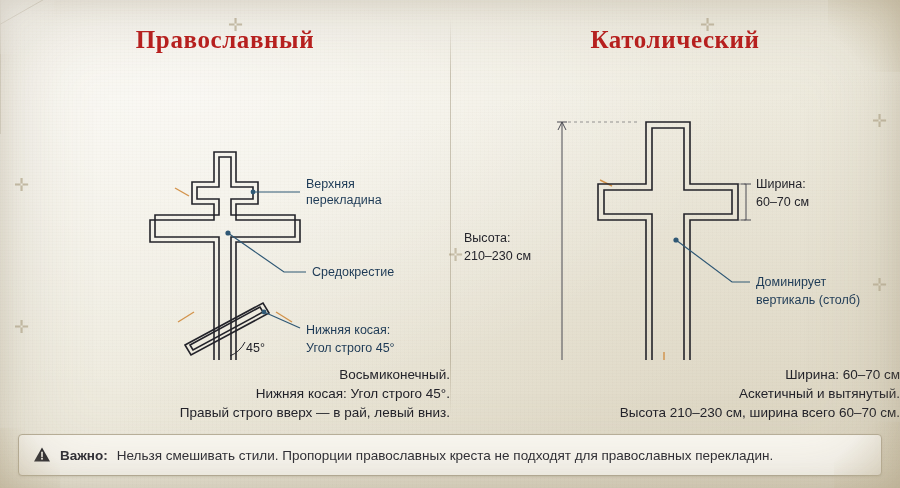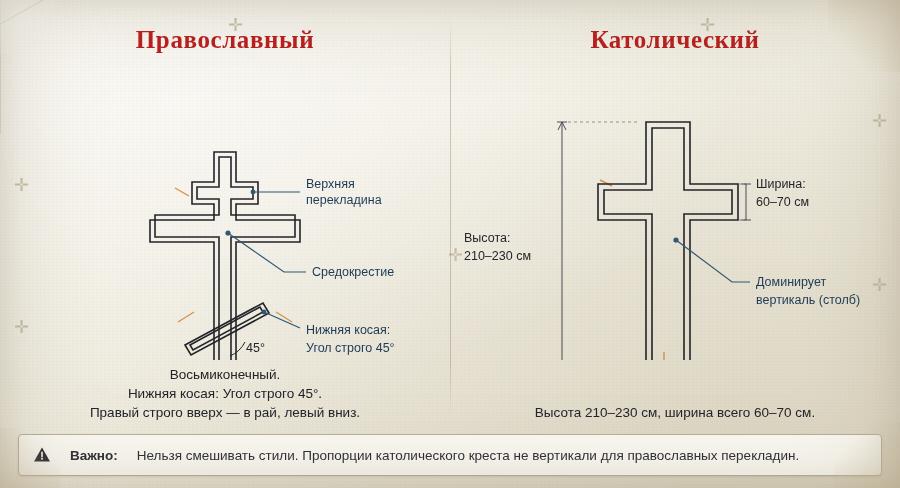--- a/index.html
+++ b/index.html
@@ -67,29 +67,29 @@
     color: #b91c1c;
   }
 
   .figure { position: relative; width: 100%; height: 300px; margin-top: 6px; }
   .figure svg { position: absolute; top: 0; left: 0; }
 
   .caption {
     position: absolute; left: 0; right: 0; bottom: 66px;
     text-align: center; font-size: 13.5px; line-height: 1.42; color: #23232a;
   }
-  .caption div { white-space: nowrap; }
+  .caption div { white-space: nowrap; text-align: right; }
 
   
   .note {
     position: absolute; left: 18px; right: 18px; bottom: 12px; height: 42px;
     background: #fbf9f3;
     border: 1px solid #b9b09a;
     border-radius: 4px;
-    display: flex; align-items: center; gap: 19px;
+    display: flex; align-items: center; gap: 9px;
     padding: 0 14px;
     box-shadow: 0 1px 2px rgba(110,98,72,.18);
     font-size: 13.5px;
   }
   .warn-ico { flex: 0 0 auto; }
 
   .lbl { font-size: 12.5px; fill: #1d3a56; font-family: "Liberation Sans", sans-serif; }
   .lbl-dark { font-size: 12.5px; fill: #24242b; font-family: "Liberation Sans", sans-serif; }
 </style>
 </head>
@@ -236,34 +236,36 @@
           <path d="M148 336 H288"></path>
           <path d="M148 331 V341"></path>
           <path d="M288 331 V341"></path>
           <path d="M148 336 l8 -4 M148 336 l8 4"></path>
           <path d="M288 336 l-8 -4 M288 336 l-8 4"></path>
         </g>
       </svg>
     </div>
 
     <div class="caption">
+      <div>Ширина: 60–70 см</div>
+      <div>Аскетичный и вытянутый.</div>
       <div>Высота 210–230 см, ширина всего 60–70 см.</div>
     </div>
   </div>
 
   <div class="divider"></div>
 </div>
 
 <div class="note">
   <svg class="warn-ico" width="18" height="18" viewBox="0 0 18 18">
     <path d="M9 1.6 L17 15.4 H1 Z" fill="#23232a"></path>
     <path d="M9 6.2 V10.6" stroke="#fbf9f3" stroke-width="1.6" stroke-linecap="round"></path>
     <circle cx="9" cy="12.8" r="1" fill="#fbf9f3"></circle>
   </svg>
   <span style="font-weight:700;">Важно:</span>
-  <span>Нельзя смешивать стили. Пропорции католического креста не вертикали для православных перекладин.</span>
+  <span>Нельзя смешивать стили. Пропорции православных креста не подходят для православных перекладин.</span>
 </div>
 
 <div class="fold tl"></div>
 <div class="fold tr"></div>
 <div class="fold bl"></div>
 <div class="fold br"></div>
 <div class="vignette"></div>
 
 </body></html>

